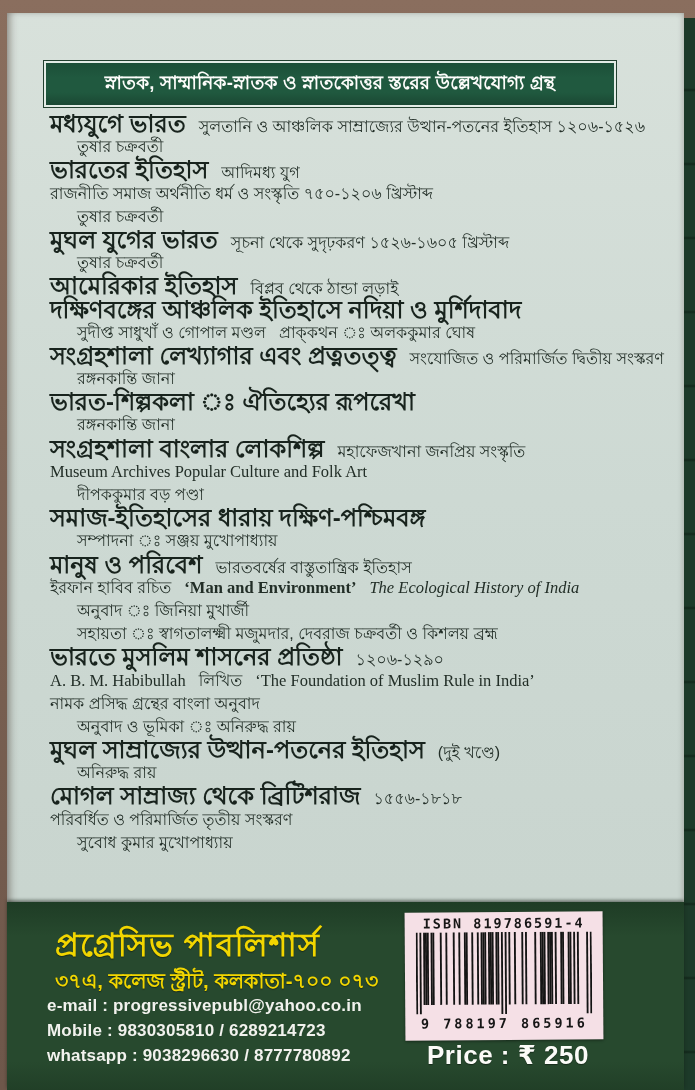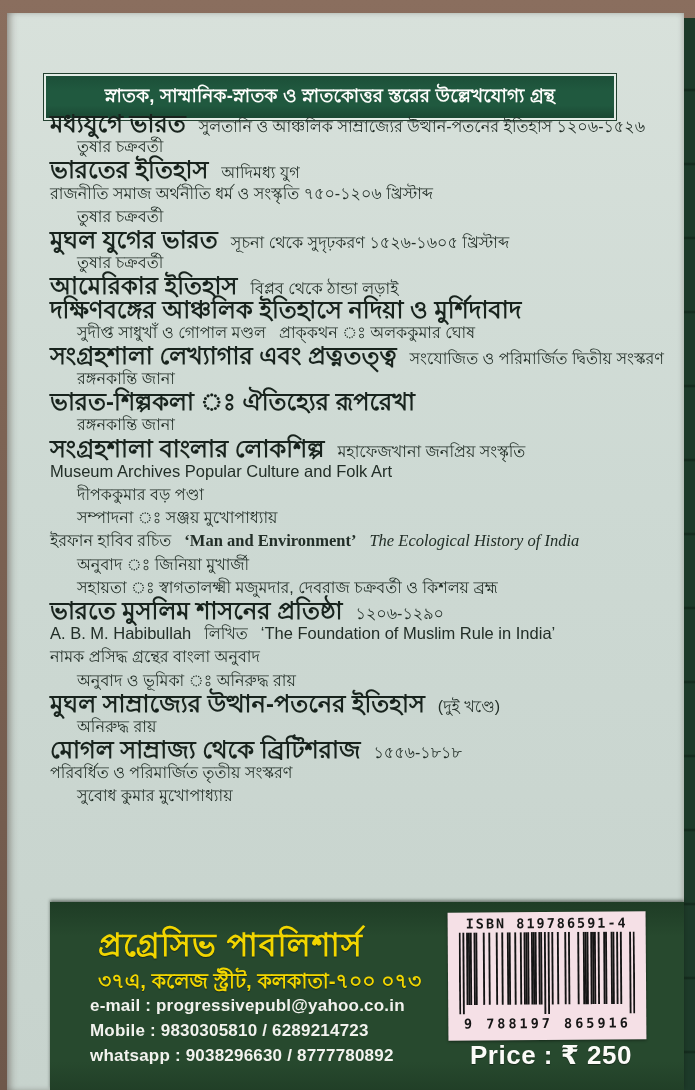--- a/index.html
+++ b/index.html
@@ -15,43 +15,42 @@
     background:repeating-linear-gradient(180deg,#1d3a29 0px,#1d3a29 70px,#12271a 72px,#1d3a29 74px);
   }
   
   .cover{
     position:absolute;left:7px;top:13px;width:677px;height:1077px;
     background:linear-gradient(180deg,#d8e1db 0%,#cdd9d3 45%,#c7d3cd 100%);
     box-shadow:inset 6px 0 8px -4px rgba(60,45,38,.55), inset -3px 0 6px -3px rgba(60,45,38,.35);
   }
   
   .band{
-    position:absolute;left:37px;top:61px;width:568px;height:42px;
+    position:absolute;left:37px;top:48px;width:568px;height:42px;
     background:linear-gradient(180deg,#1c4f38 0%,var(--band-green) 35%,var(--band-green) 70%,#1a4833 100%);
     border:2px solid #e3ece6;outline:1px solid #22402f;
     display:flex;align-items:center;justify-content:center;
   }
   .band-text{color:#fdfdfb;font-weight:bold;font-size:18.5px;letter-spacing:.2px;white-space:nowrap;}
   
   .list{position:absolute;left:43px;top:99px;right:16px;}
   .ln{height:23.2px;line-height:23.2px;white-space:nowrap;color:#222e27;font-size:16px;}
   .ln.indent{padding-left:27px;}
   .part{margin-right:13px;}
   .part:last-child{margin-right:0;}
   .s-b{font-weight:bold;font-size:24px;color:#18231d;}
   .s-p{font-size:16px;}
-  .s-s{font-family:Liberation Sans, sans-serif;font-size:16.5px;}
+  .s-s{font-family:Liberation Serif, serif;font-size:16.5px;}
   .s-sb{font-family:"Liberation Serif","DejaVu Serif",serif;font-weight:bold;font-size:16.5px;}
   .s-si{font-family:"Liberation Serif","DejaVu Serif",serif;font-style:italic;font-size:16.5px;}
   
   .footer{
     position:absolute;left:0;right:0;bottom:0;height:188px;
     background:linear-gradient(180deg,#1e3c25 0%,var(--footer-green) 18%,var(--footer-green) 85%,#213f27 100%);
     box-shadow:0 -2px 3px rgba(20,30,20,.5);
-    margin-left:43px;
   }
   .pub-name{
     position:absolute;left:48px;top:18px;width:330px;
     color:var(--accent-yellow);font-weight:bold;font-size:32px;letter-spacing:1px;white-space:nowrap;
     text-shadow:0 1px 1px rgba(0,0,0,.4);
   }
   .pub-addr{
     position:absolute;left:48px;top:64px;color:var(--accent-yellow);
     font-weight:bold;font-size:20.5px;white-space:nowrap;text-shadow:0 1px 1px rgba(0,0,0,.4);
   }
@@ -105,21 +104,23 @@
         <div class="ln"><span class="part s-b">আমেরিকার ইতিহাস</span><span class="part s-p">বিপ্লব থেকে ঠান্ডা লড়াই</span></div>
         <div class="ln"><span class="part s-b">দক্ষিণবঙ্গের আঞ্চলিক ইতিহাসে নদিয়া ও মুর্শিদাবাদ</span></div>
         <div class="ln indent"><span class="part s-p">সুদীপ্ত সাধুখাঁ ও গোপাল মণ্ডল</span><span class="part s-p">প্রাক্‌কথন ঃ অলককুমার ঘোষ</span></div>
         <div class="ln"><span class="part s-b">সংগ্রহশালা লেখ্যাগার এবং প্রত্নতত্ত্ব</span><span class="part s-p">সংযোজিত ও পরিমার্জিত দ্বিতীয় সংস্করণ</span></div>
         <div class="ln indent"><span class="part s-p">রঙ্গনকান্তি জানা</span></div>
         <div class="ln"><span class="part s-b">ভারত-শিল্পকলা ঃ ঐতিহ্যের রূপরেখা</span></div>
         <div class="ln indent"><span class="part s-p">রঙ্গনকান্তি জানা</span></div>
         <div class="ln"><span class="part s-b">সংগ্রহশালা বাংলার লোকশিল্প</span><span class="part s-p">মহাফেজখানা জনপ্রিয় সংস্কৃতি</span></div>
         <div class="ln"><span class="part s-s">Museum Archives Popular Culture and Folk Art</span></div>
         <div class="ln indent"><span class="part s-p">দীপককুমার বড় পণ্ডা</span></div>
+        <div class="ln"><span class="part s-b">সমাজ-ইতিহাসের ধারায় দক্ষিণ-পশ্চিমবঙ্গ</span></div>
         <div class="ln indent"><span class="part s-p">সম্পাদনা ঃ সঞ্জয় মুখোপাধ্যায়</span></div>
+        <div class="ln"><span class="part s-b">মানুষ ও পরিবেশ</span><span class="part s-p">ভারতবর্ষের বাস্তুতান্ত্রিক ইতিহাস</span></div>
         <div class="ln"><span class="part s-p">ইরফান হাবিব রচিত</span><span class="part s-sb">‘Man and Environment’</span><span class="part s-si">The Ecological History of India</span></div>
         <div class="ln indent"><span class="part s-p">অনুবাদ ঃ জিনিয়া মুখার্জী</span></div>
         <div class="ln indent"><span class="part s-p">সহায়তা ঃ স্বাগতালক্ষ্মী মজুমদার, দেবরাজ চক্রবর্তী ও কিশলয় ব্রহ্ম</span></div>
         <div class="ln"><span class="part s-b">ভারতে মুসলিম শাসনের প্রতিষ্ঠা</span><span class="part s-p">১২০৬-১২৯০</span></div>
         <div class="ln"><span class="part s-s">A. B. M. Habibullah</span><span class="part s-p">লিখিত</span><span class="part s-s">‘The Foundation of Muslim Rule in India’</span></div>
         <div class="ln"><span class="part s-p">নামক প্রসিদ্ধ গ্রন্থের বাংলা অনুবাদ</span></div>
         <div class="ln indent"><span class="part s-p">অনুবাদ ও ভূমিকা ঃ অনিরুদ্ধ রায়</span></div>
         <div class="ln"><span class="part s-b">মুঘল সাম্রাজ্যের উত্থান-পতনের ইতিহাস</span><span class="part s-p">(দুই খণ্ডে)</span></div>
         <div class="ln indent"><span class="part s-p">অনিরুদ্ধ রায়</span></div>
         <div class="ln"><span class="part s-b">মোগল সাম্রাজ্য থেকে ব্রিটিশরাজ</span><span class="part s-p">১৫৫৬-১৮১৮</span></div>

